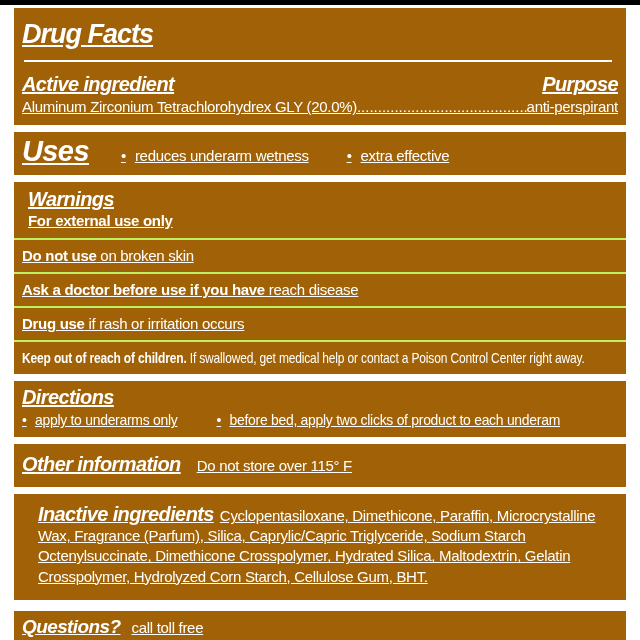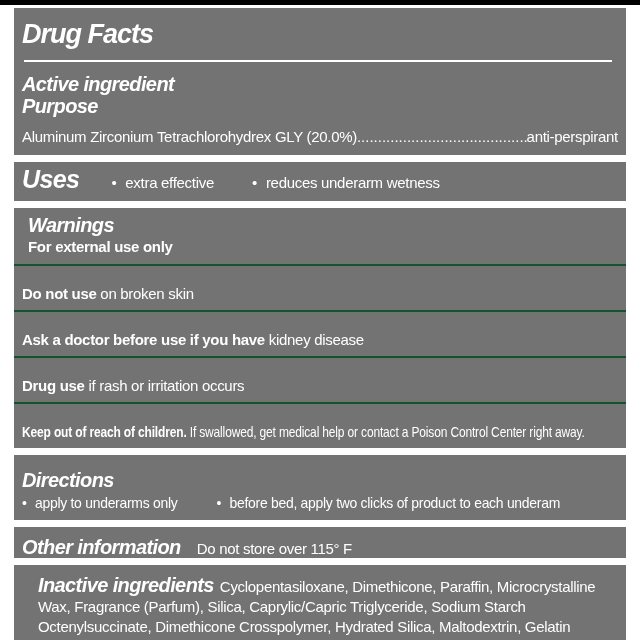--- a/index.html
+++ b/index.html
@@ -7,23 +7,24 @@
     width:640px;height:640px;
     background:#ffffff;
     font-family:"Liberation Sans", sans-serif;
     color:#ffffff;
     overflow:hidden;
     -webkit-font-smoothing:antialiased;
   }
   .top-strip{height:5px;background:#000000;}
   .label{margin:3px 14px 0;}
   .box{
-    background:#737373;
+    background:#a16207;
     margin-top:7px;
     box-sizing:border-box;
+    text-decoration:underline;
   }
   .box:first-child{margin-top:0;}
 
   
   .h-main{
     font-style:italic;font-weight:bold;
     font-size:27px;line-height:1.05;
     letter-spacing:-1px;
   }
   .h-sec{
@@ -31,47 +32,47 @@
     font-size:20px;line-height:1.1;
     letter-spacing:-0.6px;
     white-space:nowrap;
   }
   .body-txt{font-size:15px;letter-spacing:-0.3px;}
   .b{font-weight:bold;}
 
   
   .box-title{padding:12px 8px 10px;}
   .rule{border-top:2px solid #ffffff;margin:12px 6px 11px 2px;}
-  .ai-row{display:flex;justify-content:space-between;align-items:baseline;flex-direction:column;}
+  .ai-row{display:flex;justify-content:space-between;align-items:baseline;}
   .ing-row{display:flex;align-items:baseline;margin-top:3px;white-space:nowrap;}
-  .ing-name{flex:0 0 auto;margin-top:8px;}
+  .ing-name{flex:0 0 auto;}
   .dots{flex:1 1 auto;overflow:hidden;letter-spacing:0;}
   .purpose-val{flex:0 0 auto;}
 
   
   .box-uses{display:flex;align-items:baseline;padding:4px 8px 7px;}
-  .box-uses .h-sec{font-size:25px;margin-right:32px;}
+  .box-uses .h-sec{font-size:29px;margin-right:32px;}
   .bullet{white-space:nowrap;}
   .bullet::before{content:"\2022";margin-right:9px;}
   .box-uses .bullet{margin-right:38px;}
 
   
   .box-warn{padding:6px 0 0;}
   .pad{padding-left:14px;padding-right:8px;}
   .warn-sub{font-weight:bold;margin:2px 0 9px;}
-  .wrow{border-top:2px solid #14532d;padding:19px 8px 8px;}
+  .wrow{border-top:2px solid #bef264;padding:7px 8px 8px;}
   .squeeze{display:inline-block;transform:scaleX(0.8);transform-origin:0 60%;white-space:nowrap;letter-spacing:-0.2px;}
 
   
-  .box-dir{padding:14px 8px 9px;}
+  .box-dir{padding:5px 8px 9px;}
   .dir-bullets{display:flex;margin-top:3px;transform:scaleX(0.93);transform-origin:0 50%;white-space:nowrap;}
   .dir-bullets .bullet{margin-right:42px;}
 
   
-  .box-other{display:flex;align-items:baseline;padding:9px 8px 0;}
+  .box-other{display:flex;align-items:baseline;padding:9px 8px 12px;}
   .box-other .h-sec{margin-right:16px;}
 
   
   .box-inactive{padding:9px 24px 13px;line-height:1.34;}
   .box-inactive .h-sec{margin-right:6px;}
 
   
   .box-q{display:flex;align-items:baseline;padding:6px 8px 9px;margin-top:11px;}
   .box-q .h-sec{font-size:19px;margin-right:11px;}
   .q-pre{margin-right:7px;}
@@ -92,32 +93,32 @@
     </div>
     <div class="ing-row body-txt">
       <span class="ing-name">Aluminum Zirconium Tetrachlorohydrex GLY (20.0%)</span>
       <span class="dots">................................................................</span>
       <span class="purpose-val">anti-perspirant</span>
     </div>
   </section>
 
   <section class="box box-uses">
     <span class="h-sec">Uses</span>
+    <span class="bullet body-txt">reduces underarm wetness</span>
     <span class="bullet body-txt">extra effective</span>
-    <span class="bullet body-txt">reduces underarm wetness</span>
   </section>
 
   <section class="box box-warn">
     <div class="h-sec pad">Warnings</div>
     <div class="warn-sub body-txt pad">For external use only</div>
     <div class="wrow body-txt">
       <span class="b">Do not use</span><span> on broken skin</span>
     </div>
     <div class="wrow body-txt">
-      <span class="b">Ask a doctor before use if you have</span><span> kidney disease</span>
+      <span class="b">Ask a doctor before use if you have</span><span> reach disease</span>
     </div>
     <div class="wrow body-txt">
       <span class="b">Drug use</span><span> if rash or irritation occurs</span>
     </div>
     <div class="wrow body-txt">
       <span class="squeeze"><span class="b">Keep out of reach of children.</span><span> If swallowed, get medical help or contact a Poison Control Center right away.</span></span>
     </div>
   </section>
 
   <section class="box box-dir">

